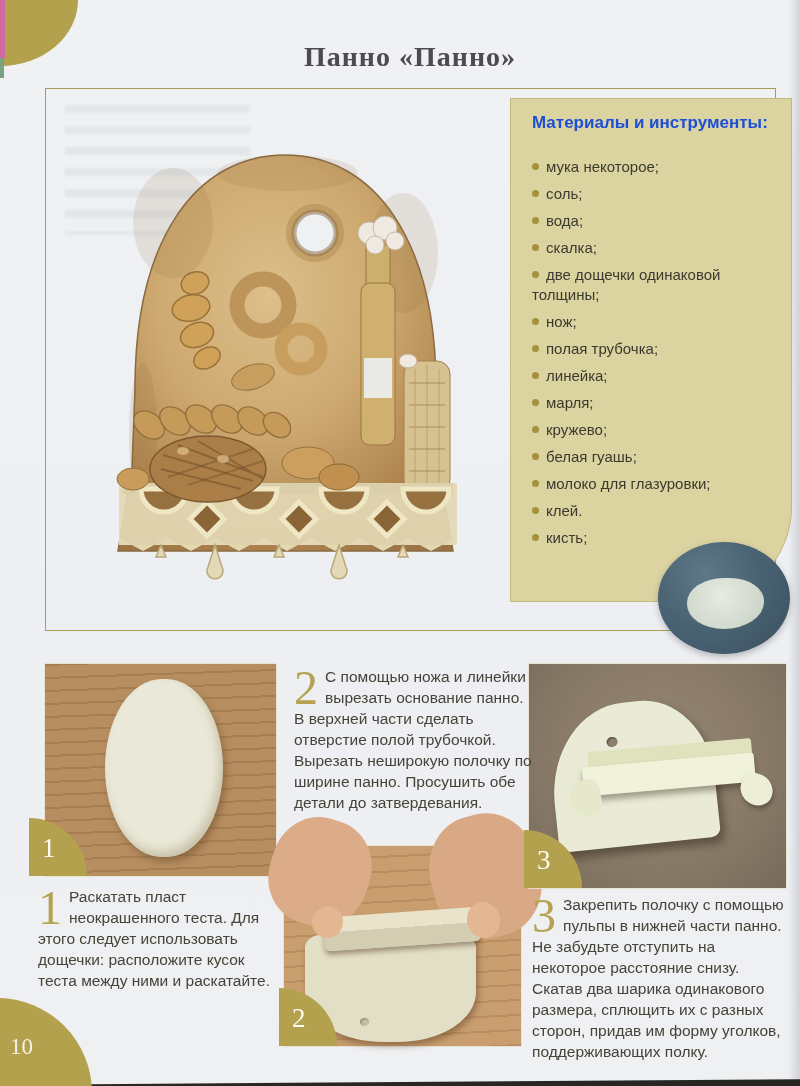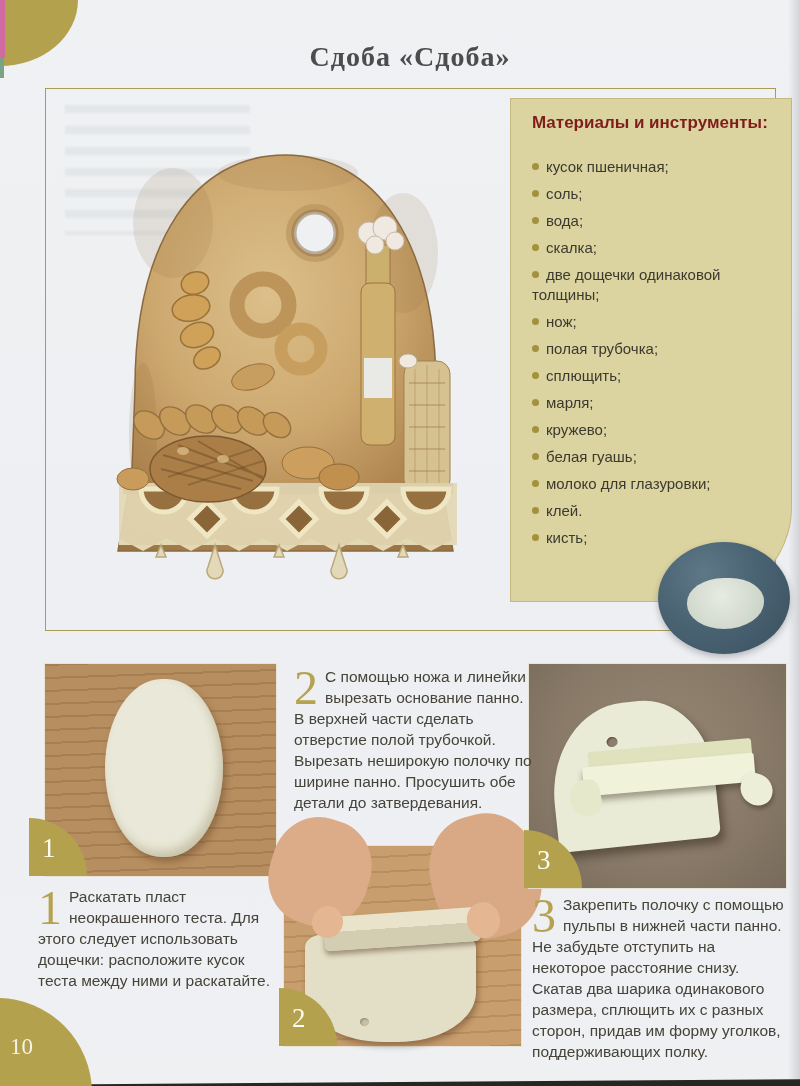--- a/index.html
+++ b/index.html
@@ -34,21 +34,21 @@
          filter:blur(1px);}
 
   
   .panel-photo{position:absolute;left:103px;top:133px;width:365px;height:470px;}
 
   
   .materials{position:absolute;left:510px;top:98px;width:282px;height:504px;
              background:#dbd3a0;border-radius:0 0 95px 0;
              box-shadow:inset 0 0 0 1px rgba(150,135,70,.35);}
   .materials h2{margin:0;padding:15px 18px 8px 22px;font-size:17px;font-weight:bold;
-                color:#7f1d1d;}
+                color:#1d4ed8;}
   .materials ul{list-style:none;margin:16px 0 0;padding:0 14px 0 22px;}
   .materials li{font-size:15px;line-height:20px;margin-bottom:7px;color:#3c3a2e;}
   .materials .dot{display:inline-block;width:7px;height:7px;border-radius:50%;
                   background:#a3913b;margin-right:7px;vertical-align:2px;}
 
   
   .bowl{position:absolute;left:658px;top:542px;width:132px;height:112px;border-radius:50%;
         background:radial-gradient(circle at 35% 28%,#5f7887 0%,#4a6373 45%,#3a4f5e 100%);
         box-shadow:0 3px 6px rgba(60,60,70,.3);}
   .bowl .powder{position:absolute;left:22%;top:32%;width:58%;height:46%;
@@ -121,21 +121,21 @@
 <body>
 
 <div class="page">
 
   <div class="corner-gold"></div>
   <div class="edge-pink"></div>
   <div class="edge-green"></div>
   <div class="edge-right"></div>
   <div class="edge-bottom"></div>
 
-  <h1 class="title">Сдоба «Сдоба»</h1>
+  <h1 class="title">Панно «Панно»</h1>
 
   <div class="frame"></div>
   <div class="ghost"></div>
 
   <svg class="panel-photo" viewBox="0 0 365 470" xmlns="http://www.w3.org/2000/svg">
     <defs>
       <radialGradient id="boardGrad" cx="45%" cy="35%" r="75%">
         <stop offset="0%" stop-color="#dcbf8a"></stop>
         <stop offset="45%" stop-color="#cda970"></stop>
         <stop offset="80%" stop-color="#b08650"></stop>
@@ -220,28 +220,28 @@
     <ellipse cx="80" cy="318" rx="6" ry="4" fill="#d9b886" opacity=".8"></ellipse>
     <ellipse cx="120" cy="326" rx="6" ry="4" fill="#d9b886" opacity=".8"></ellipse>
     <ellipse cx="205" cy="330" rx="26" ry="16" fill="#cc9f5e" stroke="#95703f"></ellipse>
     <ellipse cx="236" cy="344" rx="20" ry="13" fill="#c1904f" stroke="#8c683a"></ellipse>
     <ellipse cx="30" cy="346" rx="16" ry="11" fill="#ca9c5c" stroke="#95703f"></ellipse>
   </svg>
 
   <div class="materials">
     <h2>Материалы и инструменты:</h2>
     <ul>
-      <li><span class="dot"></span><span>кусок пшеничная;</span></li>
+      <li><span class="dot"></span><span>мука некоторое;</span></li>
       <li><span class="dot"></span><span>соль;</span></li>
       <li><span class="dot"></span><span>вода;</span></li>
       <li><span class="dot"></span><span>скалка;</span></li>
       <li><span class="dot"></span><span>две дощечки одинаковой толщины;</span></li>
       <li><span class="dot"></span><span>нож;</span></li>
       <li><span class="dot"></span><span>полая трубочка;</span></li>
-      <li><span class="dot"></span><span>сплющить;</span></li>
+      <li><span class="dot"></span><span>линейка;</span></li>
       <li><span class="dot"></span><span>марля;</span></li>
       <li><span class="dot"></span><span>кружево;</span></li>
       <li><span class="dot"></span><span>белая гуашь;</span></li>
       <li><span class="dot"></span><span>молоко для глазуровки;</span></li>
       <li><span class="dot"></span><span>клей.</span></li>
       <li><span class="dot"></span><span>кисть;</span></li>
     </ul>
   </div>
 
   <div class="bowl">

